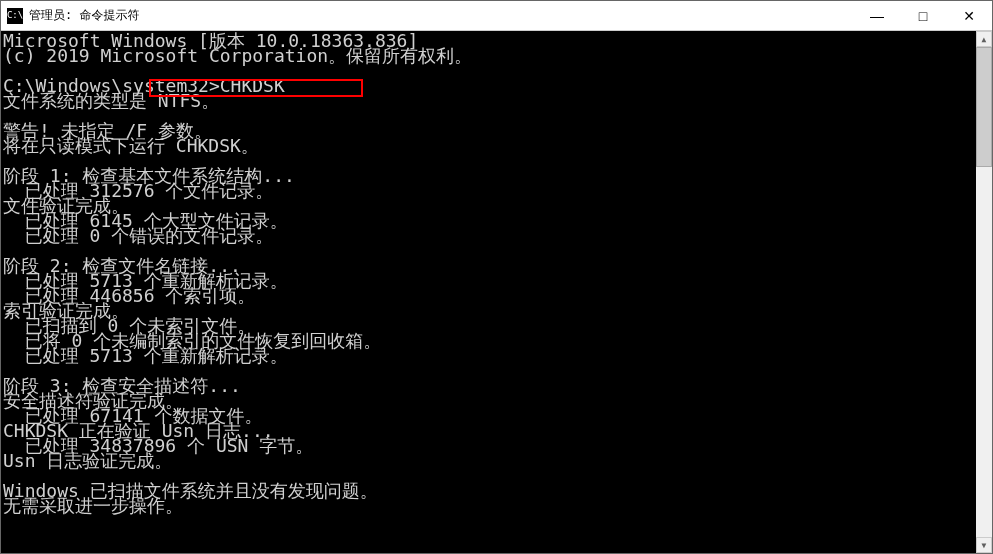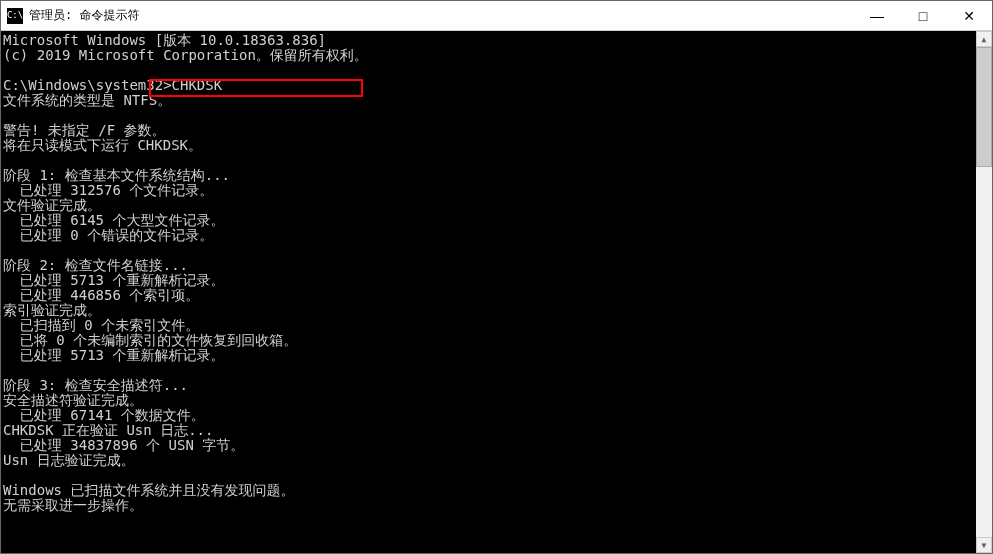--- a/index.html
+++ b/index.html
@@ -69,21 +69,21 @@
       display: flex;
       background: #000;
       position: relative;
       overflow: hidden;
     }
     .terminal {
       flex: 1;
       background: #000;
       color: #d0d0d0;
       font-family: "NSimSun", "SimSun", "宋体", "Consolas", monospace;
-      font-size: 14px;
+      font-size: 18px;
       line-height: 15px;
       padding: 2px 0 0 2px;
       white-space: pre;
       overflow: hidden;
       position: relative;
     }
     .terminal-line {
       display: block;
       min-height: 15px;
     }

